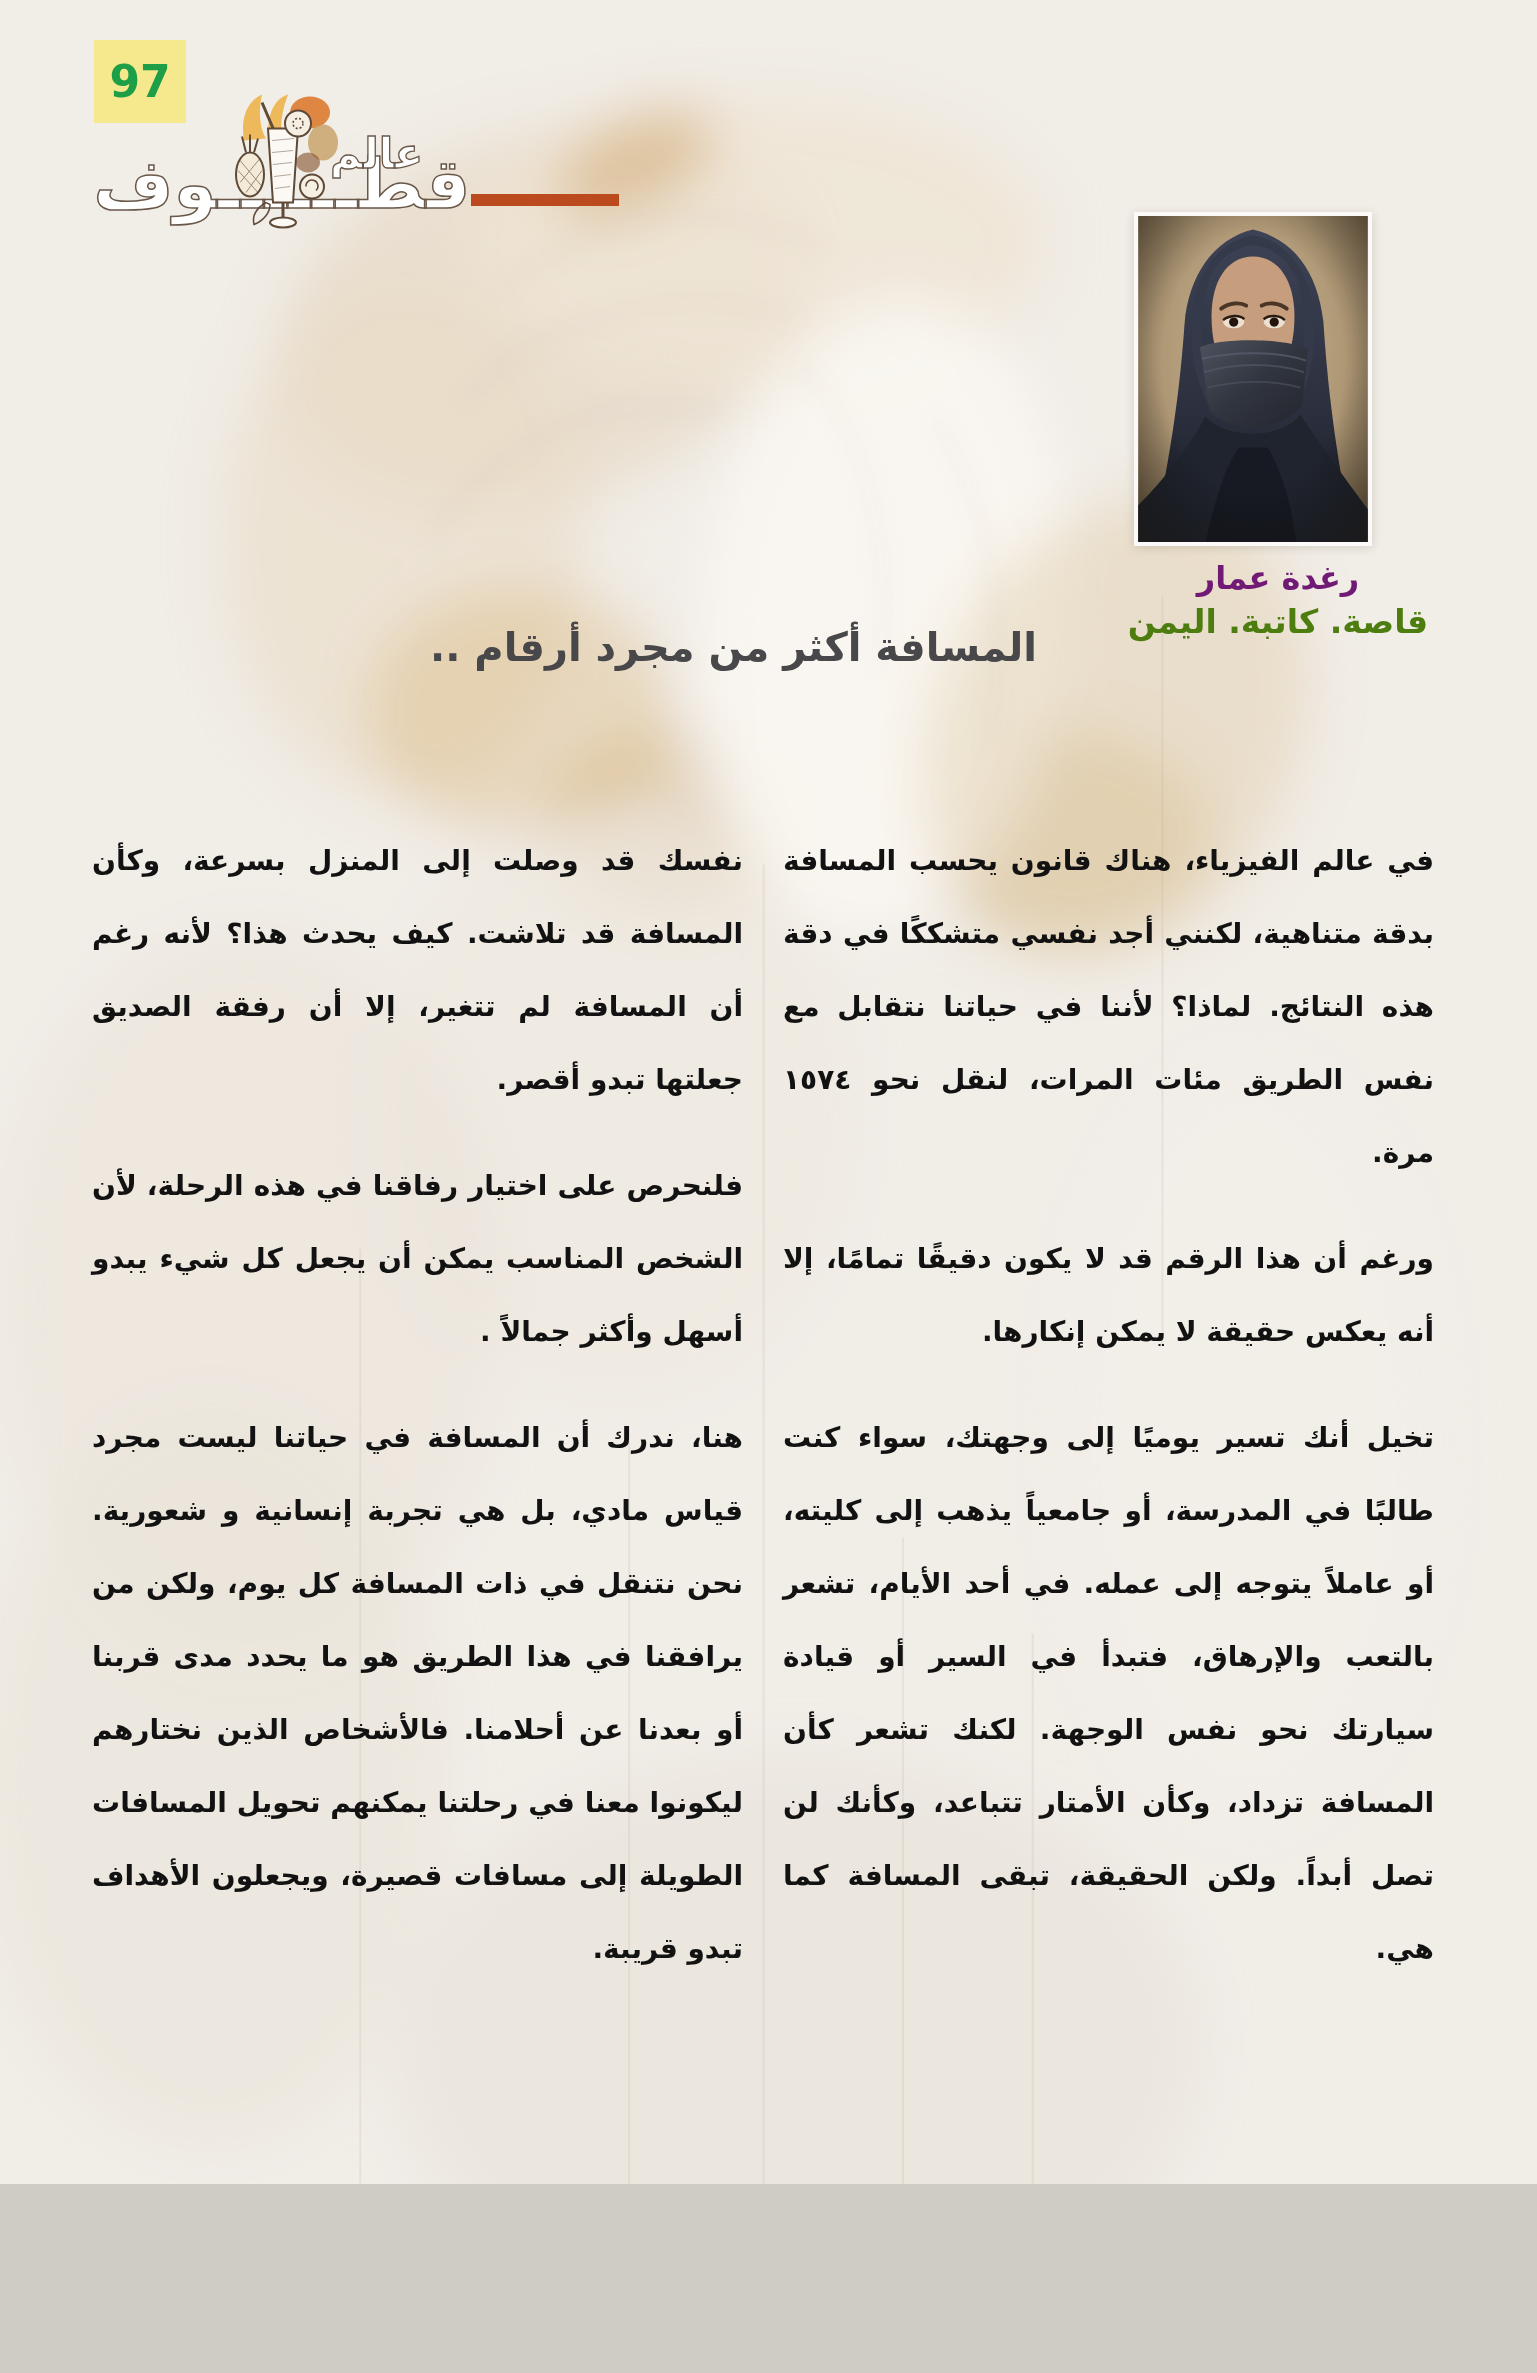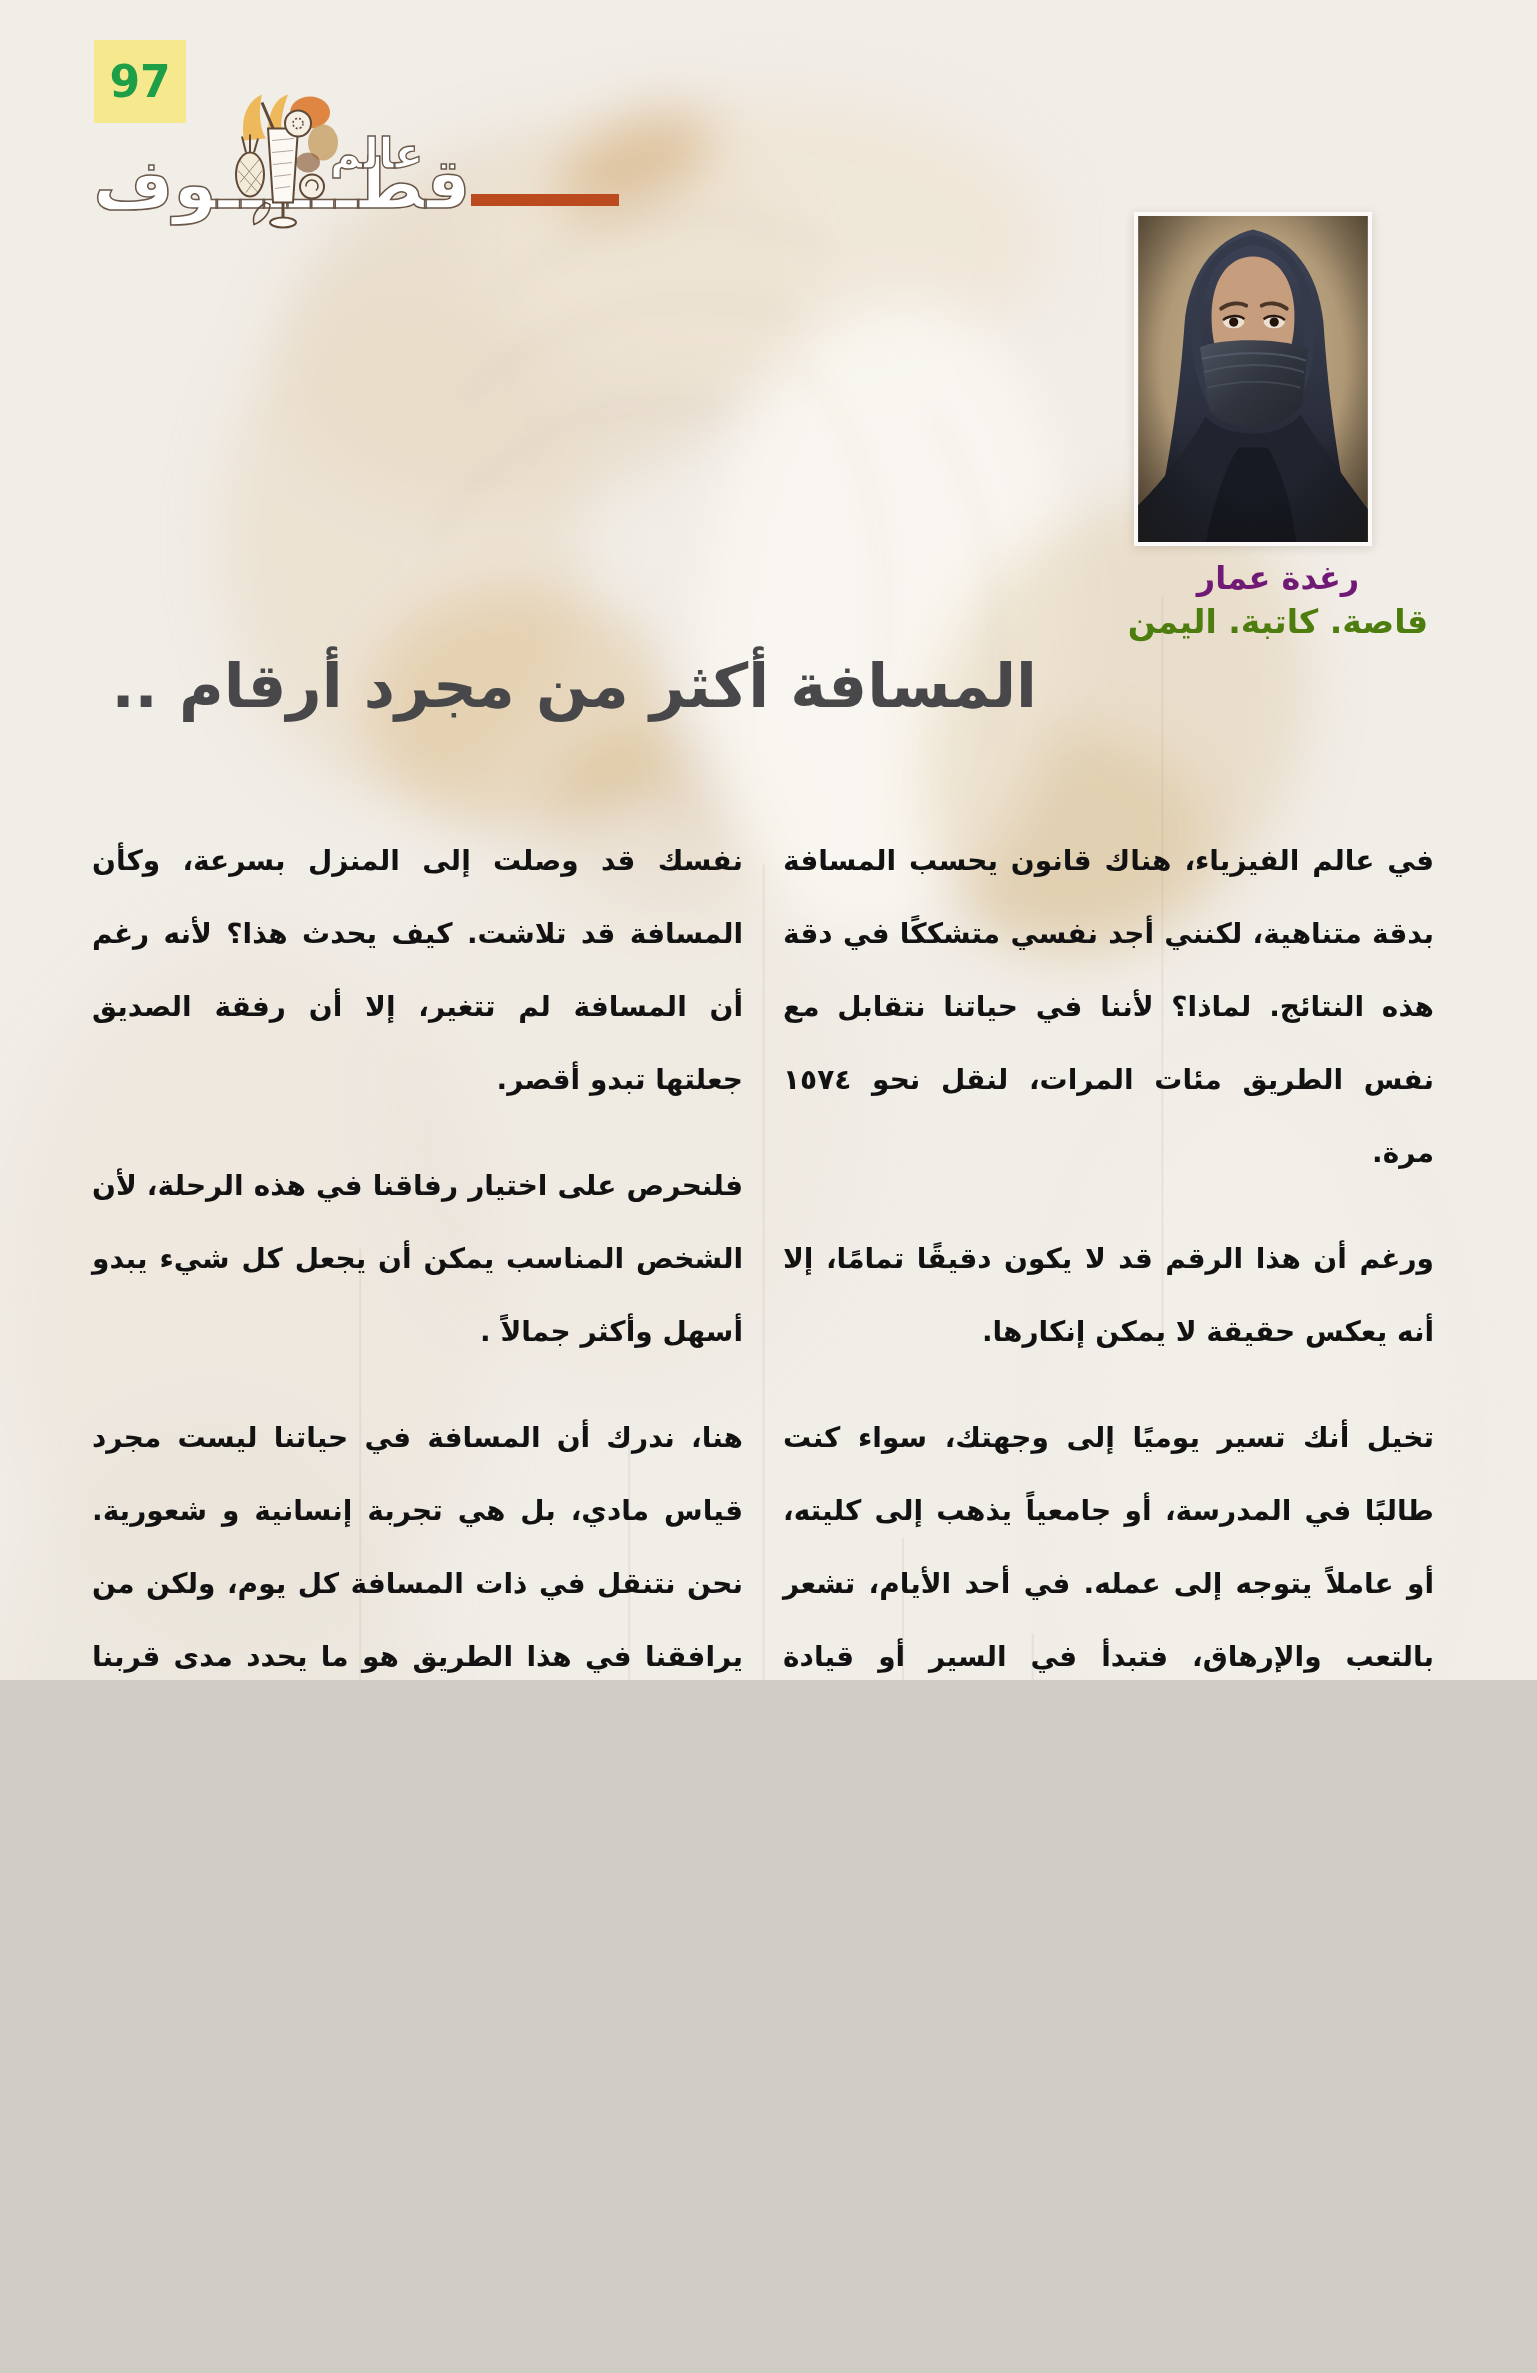--- a/index.html
+++ b/index.html
@@ -1,17 +1,17 @@
 <!DOCTYPE html>
 <html lang="ar"><head>
 <meta charset="utf-8">
 <style>
   html,body{margin:0;padding:0;background:#cfccc6;}
   .page{
-    position:relative;width:1537px;height:1680px;margin:0 auto;
+    position:relative;width:1537px;height:2184px;margin:0 auto;
     background:#f1ede7;overflow:hidden;
     font-family:"DejaVu Sans",sans-serif;
   }
   .bg-svg{position:absolute;left:0;top:0;width:1537px;height:2374px;pointer-events:none;}
 
   
   .pagenum{
     position:absolute;left:94px;top:40px;width:92px;height:83px;
     background:#f6e88c;display:flex;align-items:center;justify-content:center;
     font-size:44px;font-weight:bold;color:#1f9e48;
@@ -39,22 +39,22 @@
     border:4.8px solid #fbfaf8;box-sizing:border-box;
     box-shadow:0 1.9px 9.6px rgba(90,80,60,.2);
   }
   .photo svg{width:100%;height:100%;display:block;}
   .caption{position:absolute;left:1086px;top:557px;width:384px;text-align:center;direction:rtl;}
   .cap-name{font-size:32px;font-weight:bold;color:#701a75;line-height:1.35;}
   .cap-role{font-size:33px;font-weight:bold;color:#4d7c0f;line-height:1.35;}
 
   
   .title{
-    position:absolute;left:86px;top:648px;width:951px;direction:rtl;
-    font-size:61px;font-weight:bold;color:#48484a;line-height:1.25;
+    position:absolute;left:86px;top:622px;width:951px;direction:rtl;
+    font-size:40px;font-weight:bold;color:#48484a;line-height:1.25;
     white-space:nowrap;
   }
   .cols{
     position:absolute;left:91px;top:824px;width:1343px;
     display:flex;gap:40px;direction:rtl;
   }
   .col{width:651px;}
   .col p{
     margin:0 0 33px 0;direction:rtl;
     font-size:28px;font-weight:bold;color:#121212;line-height:73px;

